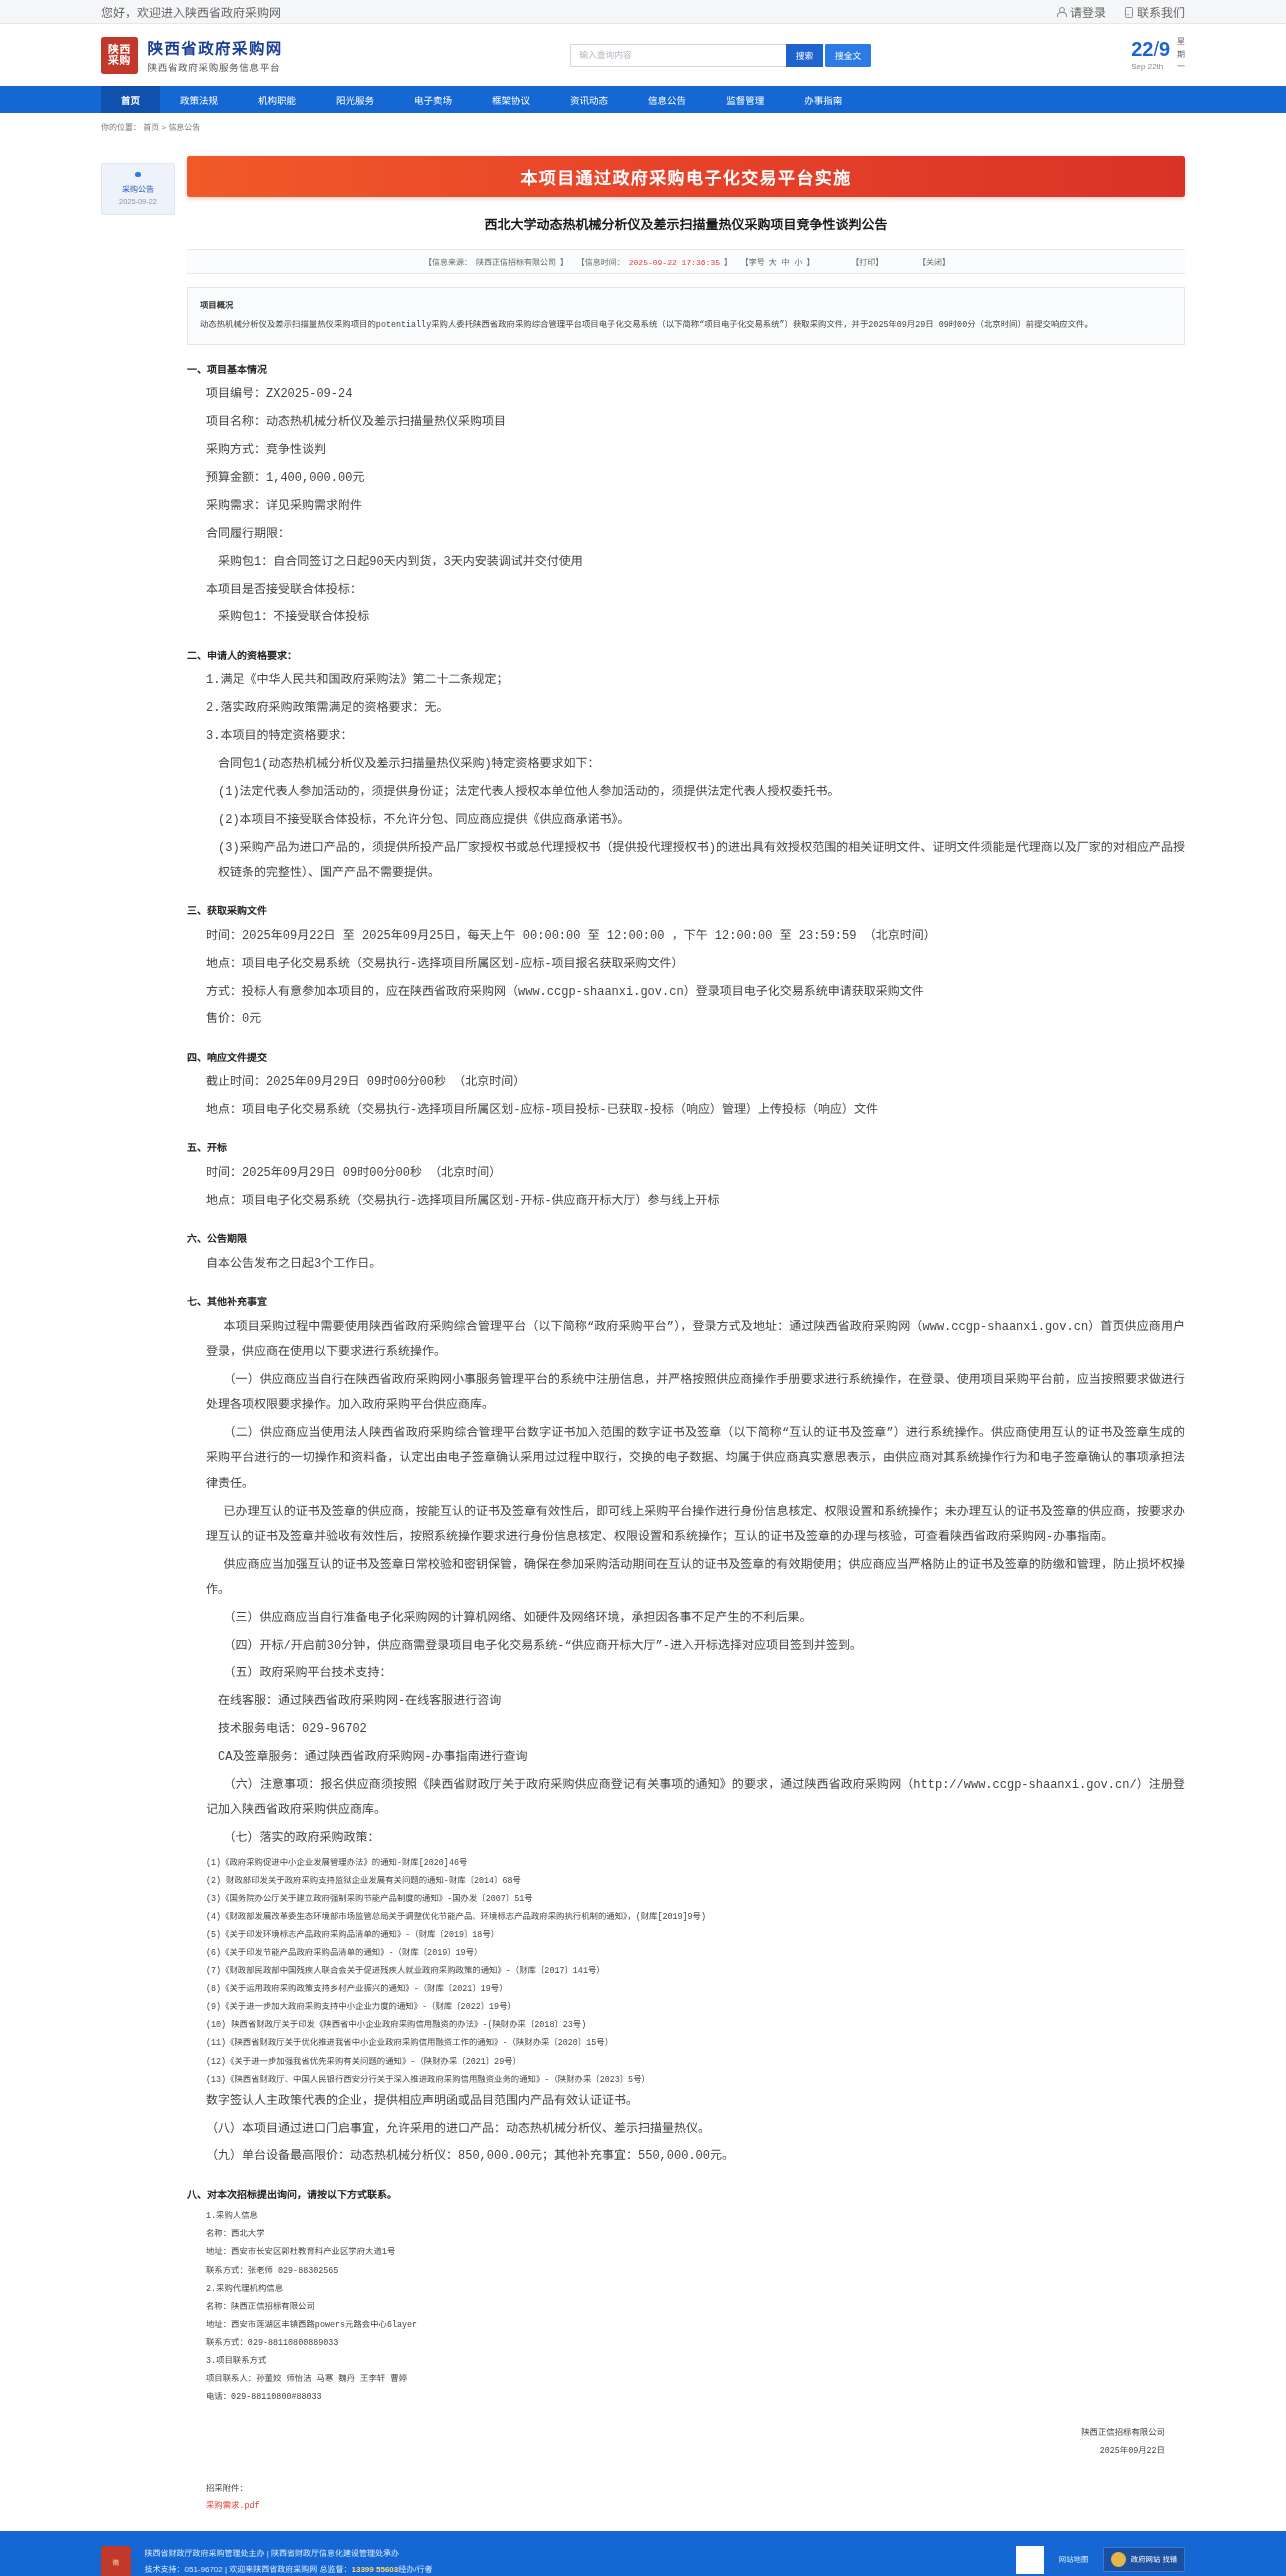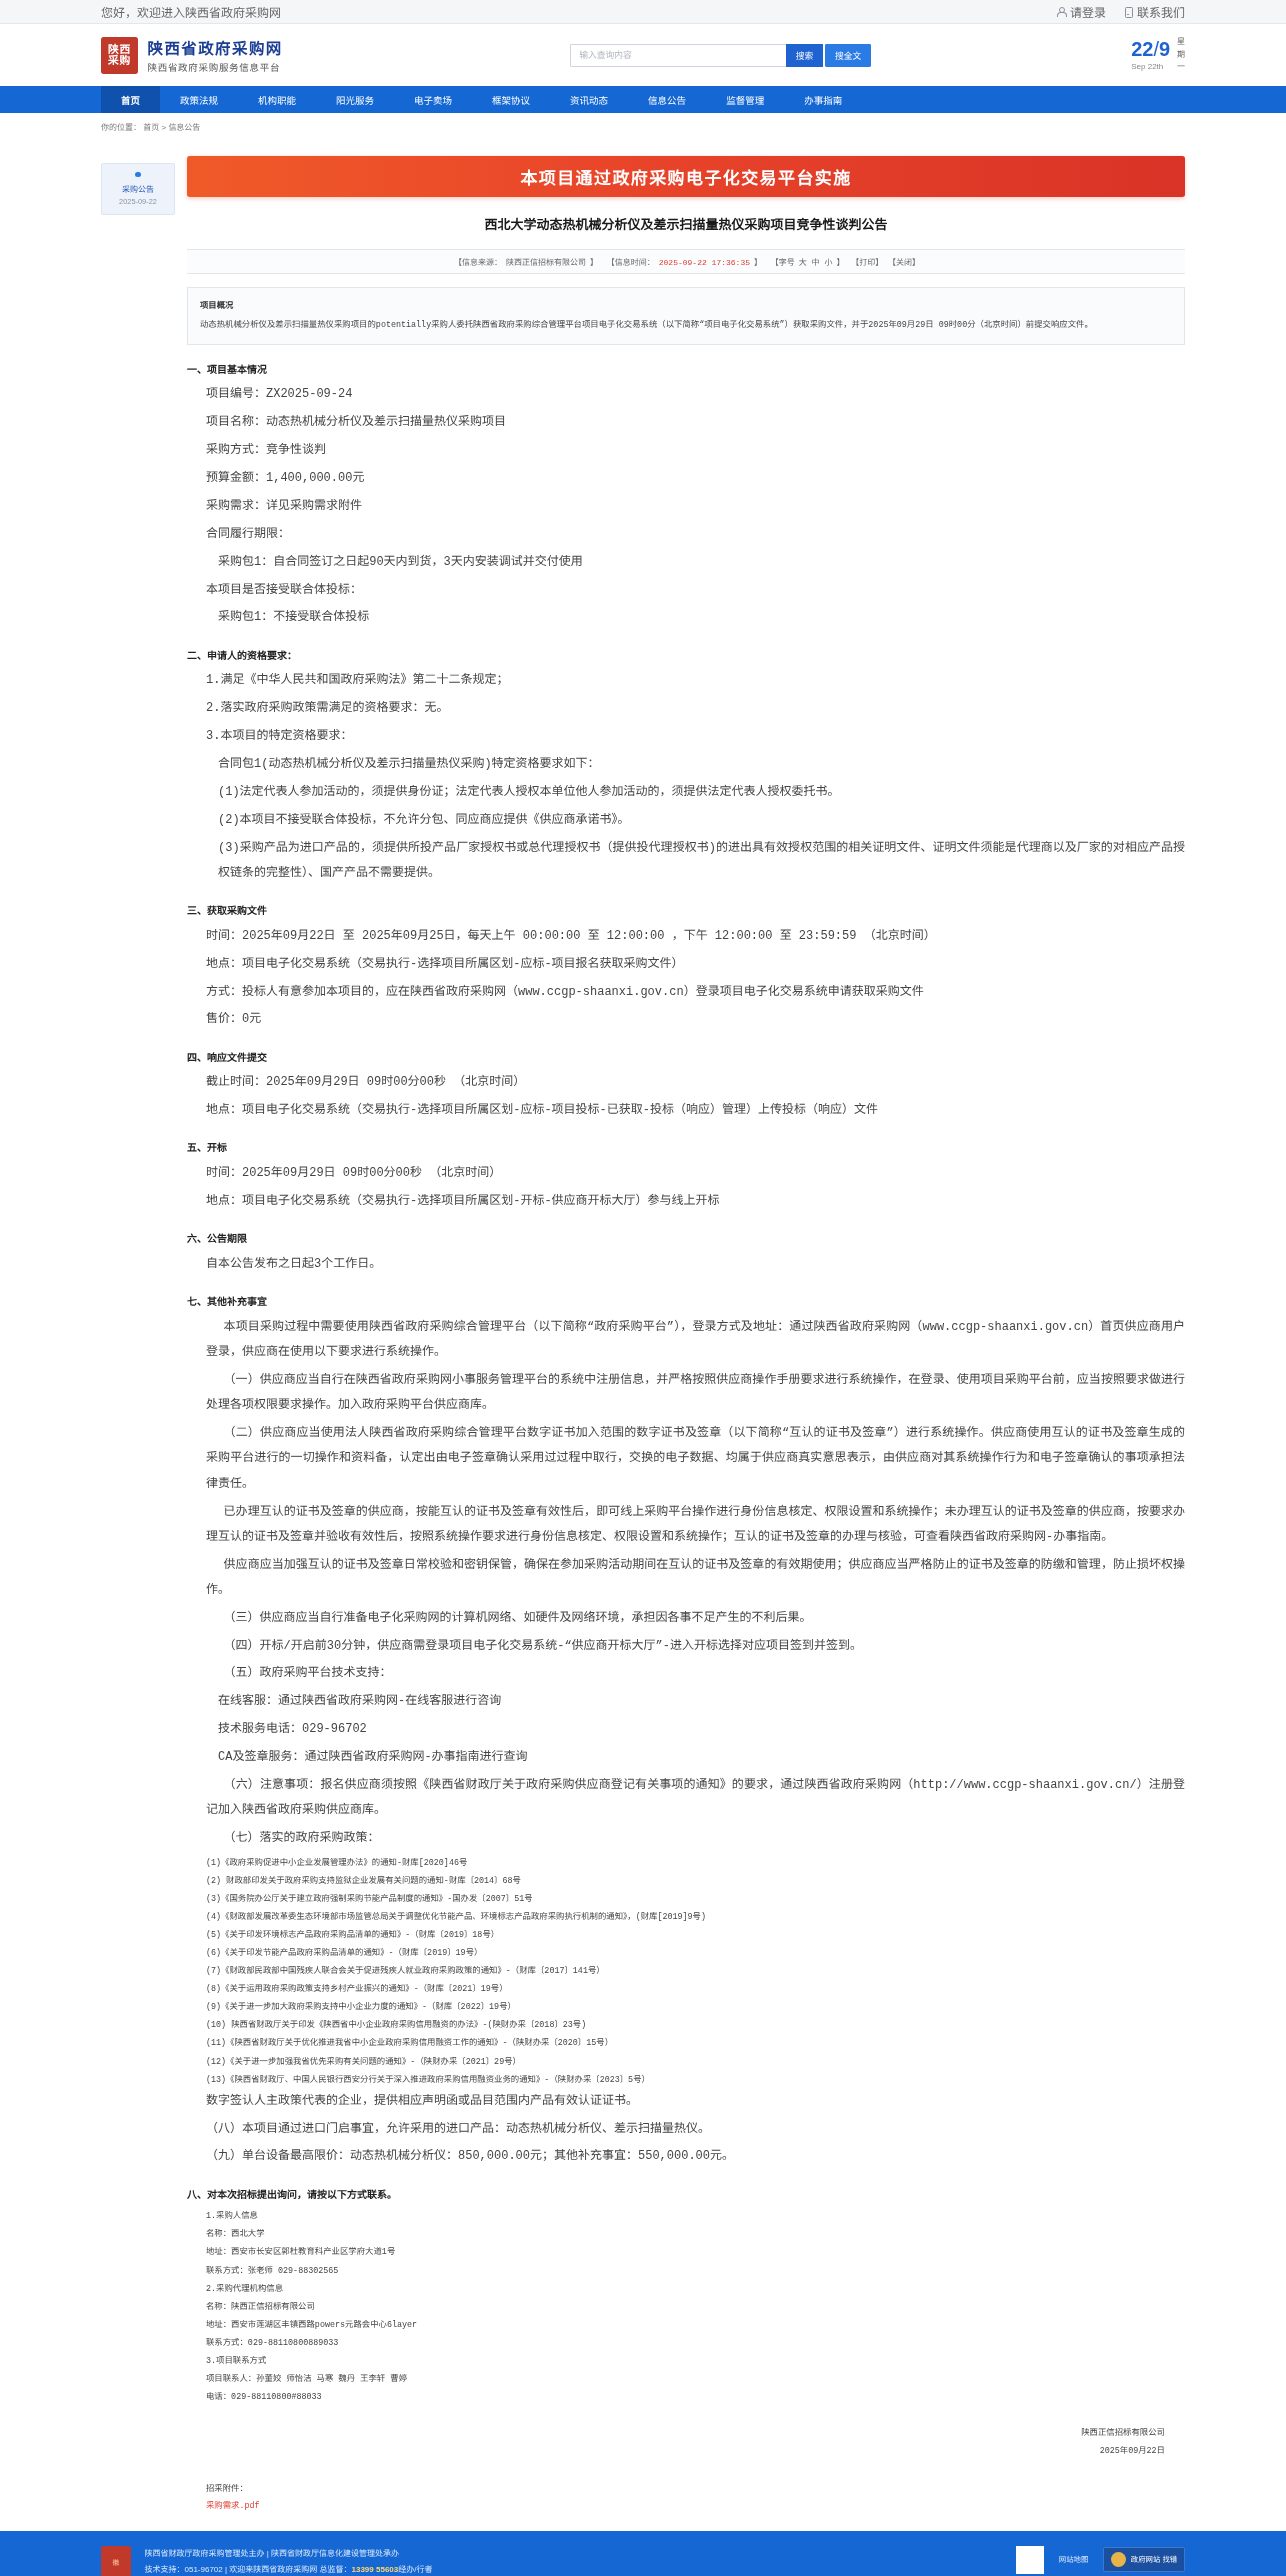--- a/index.html
+++ b/index.html
@@ -104,21 +104,21 @@
   h1.doc-title {
     font-size:13px;color:#1a1a1a;text-align:center;font-weight:bold;
     margin:19px 0 12px;line-height:1.6;
   }
   .meta-bar {
     border-top:0.7px solid #e6e6e6;border-bottom:0.7px solid #e6e6e6;
     background:#fbfcfd;padding:6px 0;text-align:center;font-size:8px;color:#666;
   }
   .meta-bar .red { color:#e03c31; }
   .meta-bar span { margin:0 2px; }
-  .meta-bar a { color:#666; text-decoration:none; }
+  .meta-bar a { color:#666; text-decoration:none;margin-left:30px; }
 
   .summary-box {
     border:0.7px solid #e2e6eb;background:#fafbfc;padding:9.5px 12px;margin:13.5px 0 5.4px;
     font-size:8.4px;line-height:2;color:#444;
   }
   .summary-box .sb-title{font-weight:bold;color:#333;margin-bottom:2.7px;}
 
   .sec-h { font-size:10px;font-weight:bold;color:#222;margin:16px 0 6.8px; }
   p.body { font-size:12px;line-height:2.1;color:#444;margin:0 0 2.7px; text-align:justify;}
   p.ind1 { padding-left:19px; }

